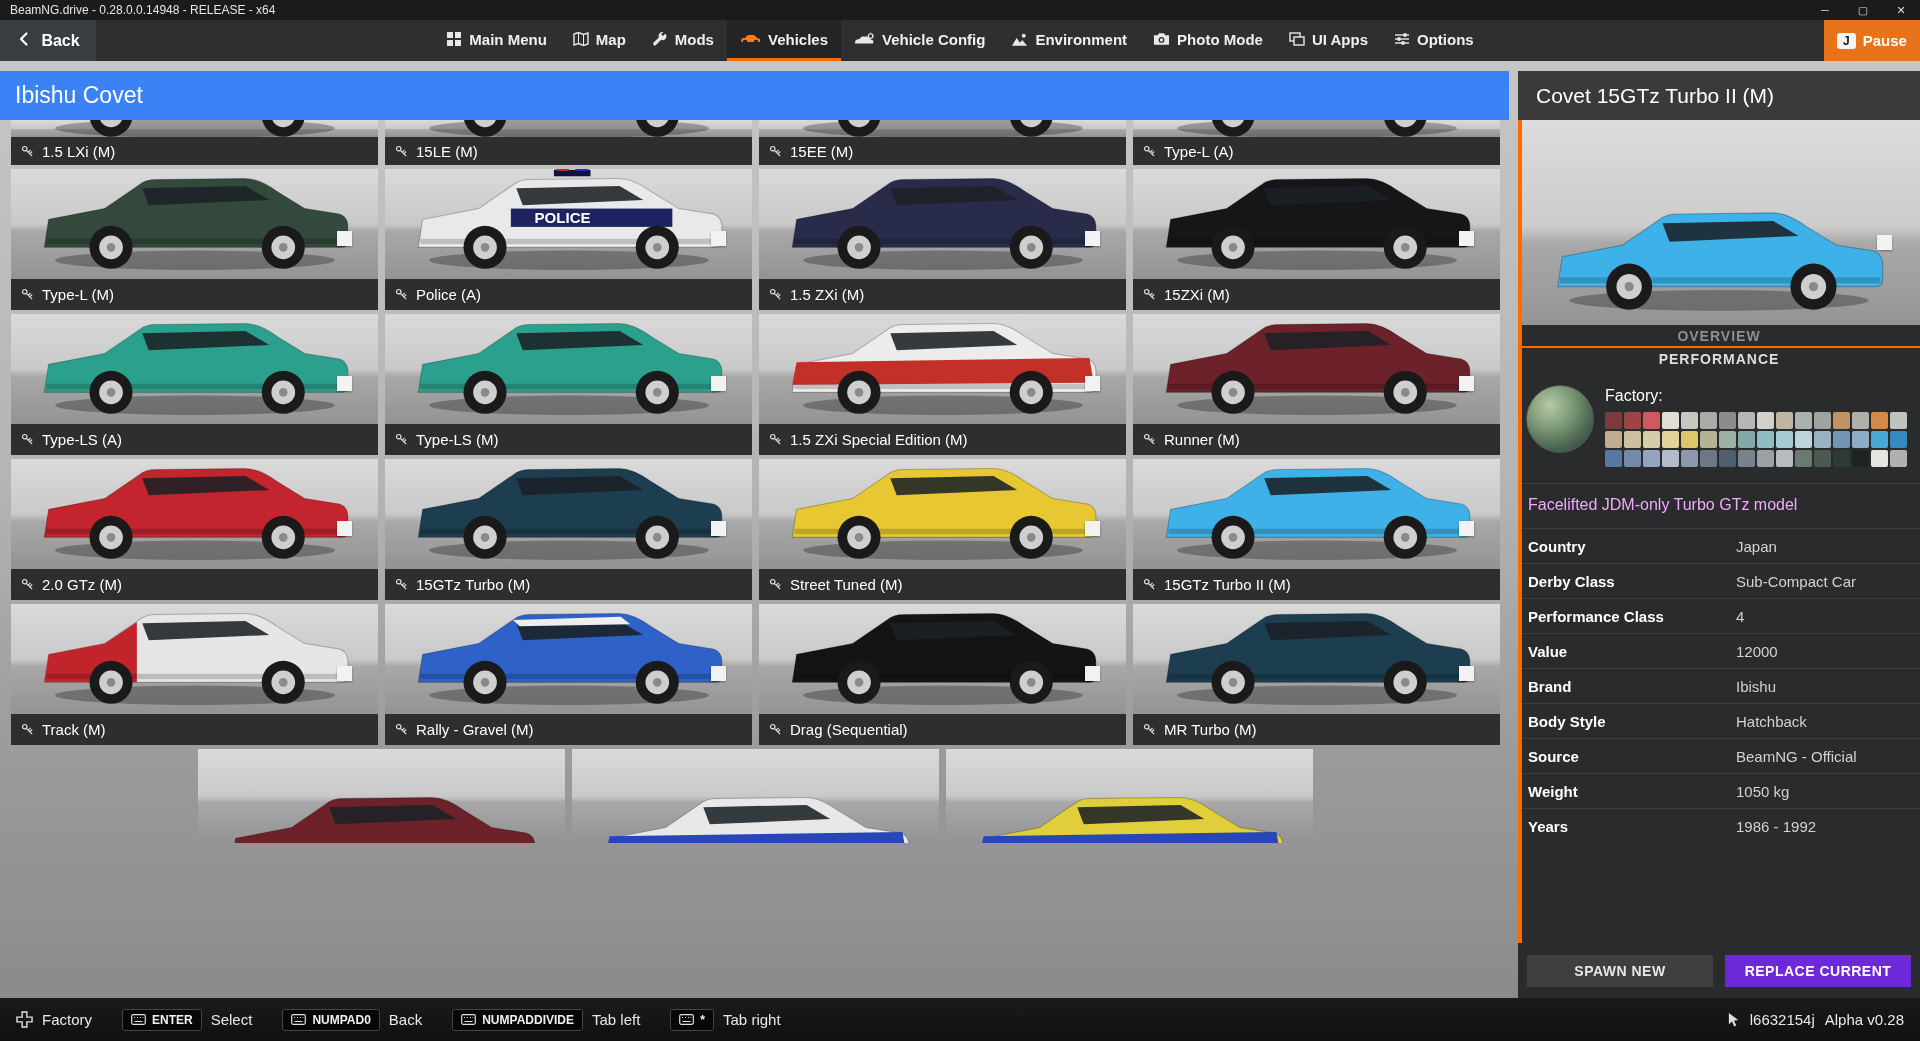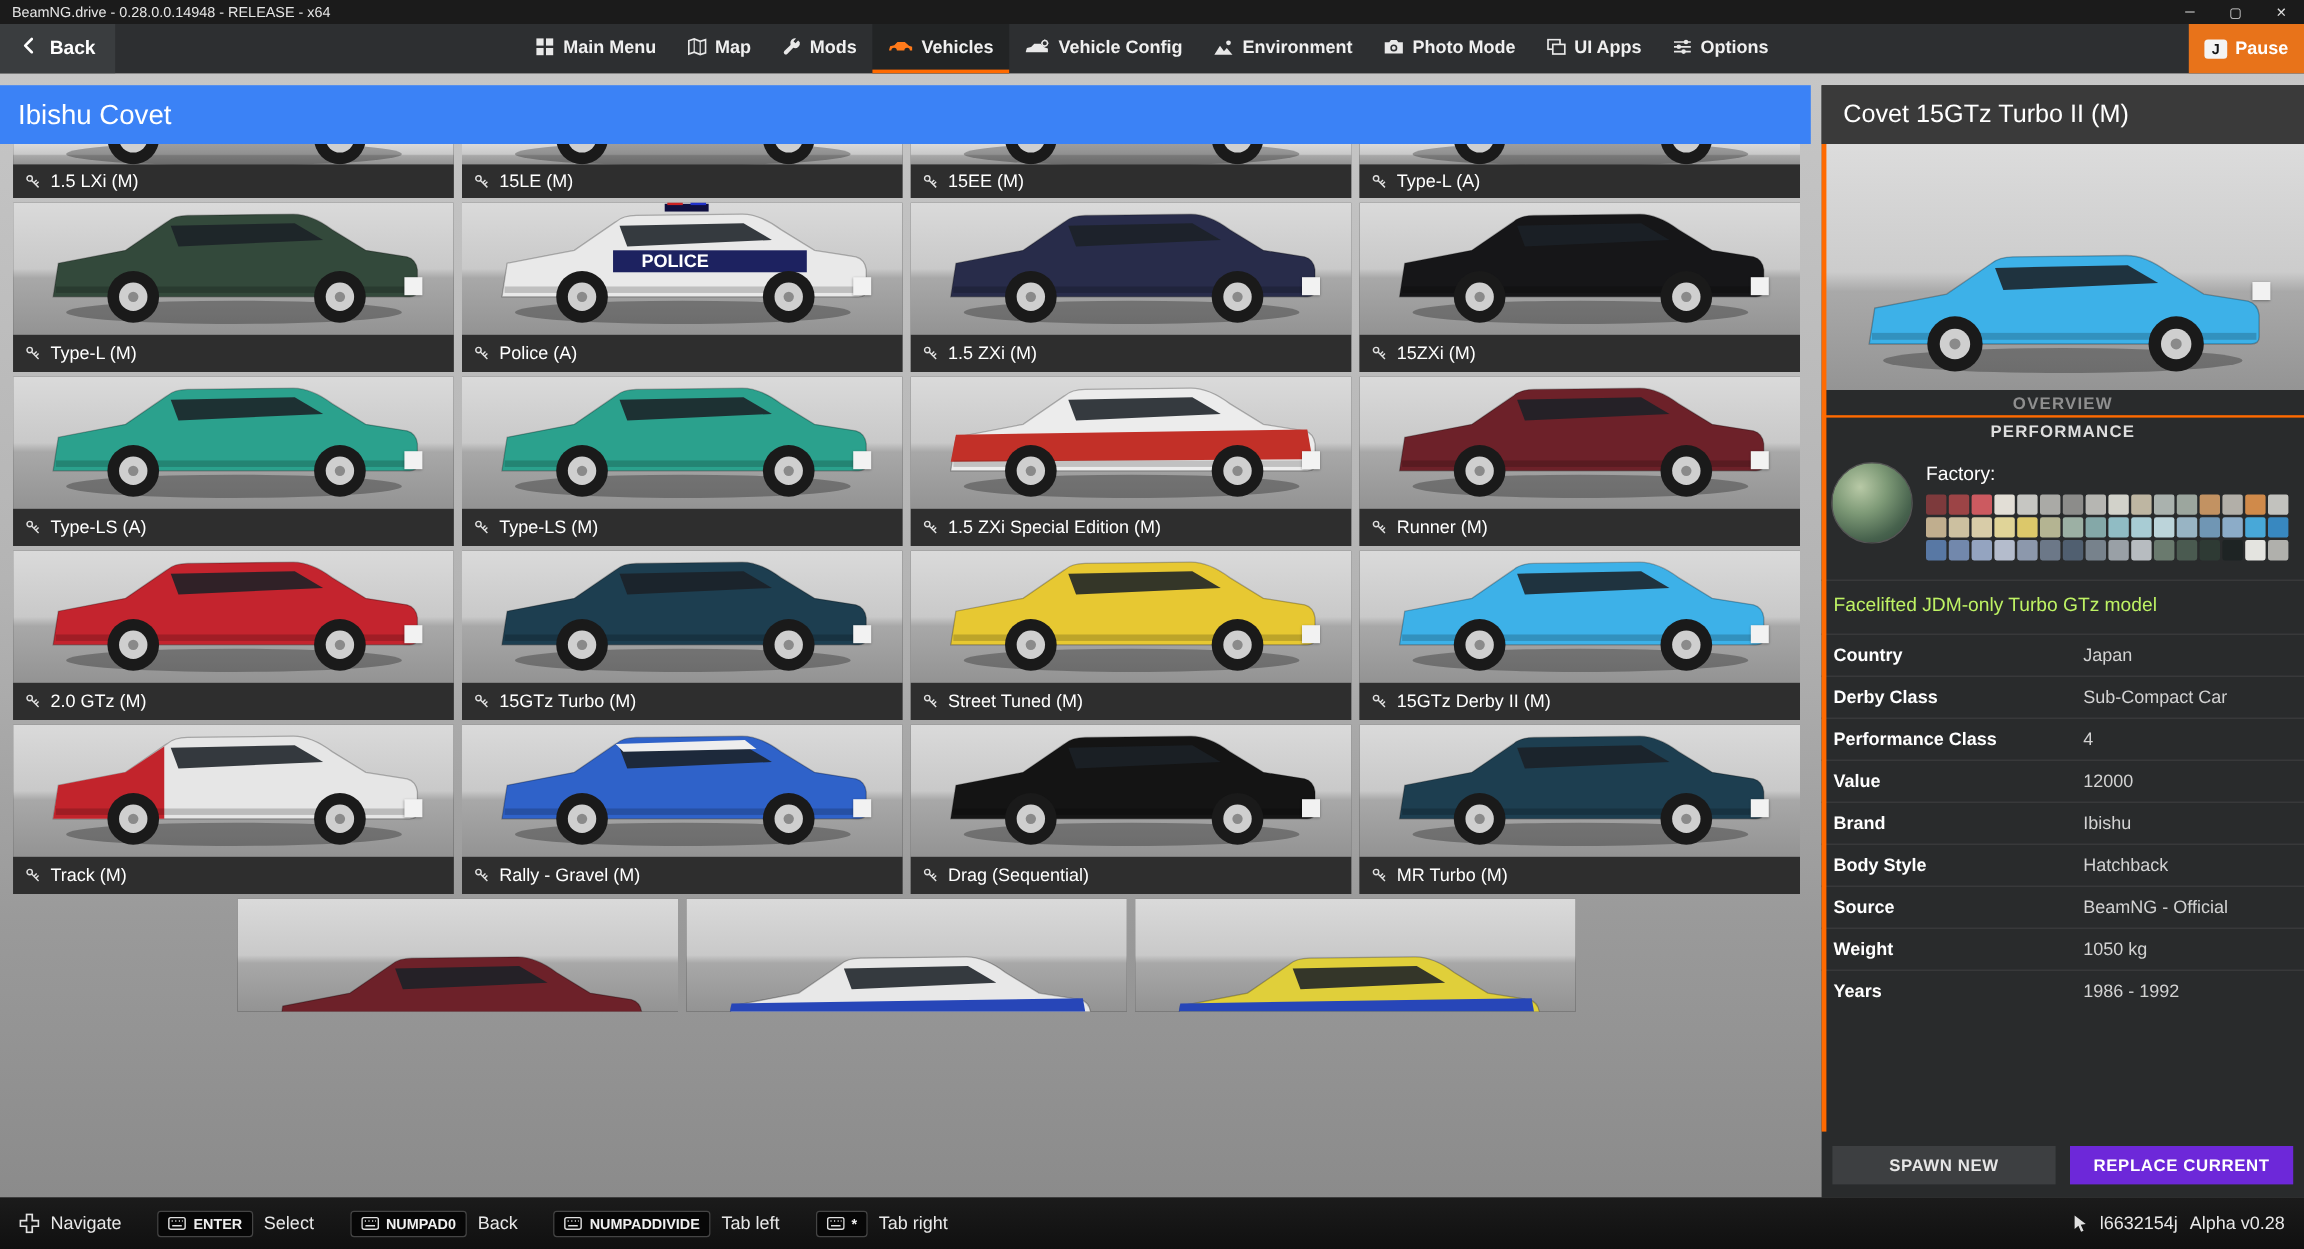--- a/index.html
+++ b/index.html
@@ -55,21 +55,21 @@
   .dtabs{display:flex;height:46px;flex-direction:column;}
   .dtab{flex:1;display:flex;align-items:center;justify-content:center;font-size:14px;font-weight:700;
     letter-spacing:1px;color:#dedede;border-bottom:2px solid transparent;box-sizing:border-box;}
   .dtab.active{color:#8f8f8f;border-bottom-color:#ff6a00;}
   .factory{display:flex;gap:11px;padding:14px 8px 8px 8px;}
   .factory-thumb{width:66px;height:66px;border-radius:50%;flex:none;border:1px solid #555;
     background:radial-gradient(circle at 35% 30%,#b8c9a6 0%,#7e9a77 35%,#47624d 70%,#2d4438 100%);}
   .factory-label{color:#fff;font-size:16px;margin:2px 0 7px 0;}
   .swatches{display:grid;grid-template-columns:repeat(16,17px);gap:2px;}
   .swatch{width:17px;height:17px;border-radius:2px;}
-  .description{margin:8px 0 0 0;padding:12px 12px 14px 10px;color:#bef264;font-size:16px;border-top:1px solid #3c3e3f;}
+  .description{margin:8px 0 0 0;padding:12px 12px 14px 10px;color:#f0abfc;font-size:16px;border-top:1px solid #3c3e3f;}
   .specs{}
   .spec-row{display:flex;align-items:center;height:34px;border-top:1px solid #3c3e3f;padding-left:10px;}
   .spec-label{width:208px;color:#fff;font-weight:700;font-size:15px;}
   .spec-value{color:#d2d2d2;font-size:15px;}
   .panel-buttons{position:absolute;left:9px;top:884px;display:flex;gap:12px;}
   .btn{width:186px;height:32px;display:flex;align-items:center;justify-content:center;
     font-size:14px;font-weight:700;letter-spacing:.5px;}
   .btn-spawn{background:#3d3f41;color:#e6e6e6;}
   .btn-replace{background:#6d28d9;color:#fff;}
   
@@ -687,21 +687,21 @@
           </svg>
           <span class="plate"></span>
         </div>
         <div class="tile-label">
           <span class="icon">
             <svg width="13" height="13" viewBox="0 0 14 14">
               <circle cx="4" cy="4" r="2.4" fill="none" stroke="currentColor" stroke-width="1.3"></circle>
               <path d="M6 6 L12 12 M9.5 9.5 L12 7 M7.8 7.8 L10.3 5.3" stroke="currentColor" stroke-width="1.3" fill="none"></path>
             </svg>
           </span>
-          <span>15GTz Derby II (M)</span>
+          <span>15GTz Turbo II (M)</span>
         </div>
       </div>
     </div>
     <div class="grid-row">
       <div class="tile normal">
         <div class="tile-image">
           <svg class="car-svg" viewBox="0 0 300 122">
             <ellipse cx="150" cy="108" rx="130" ry="9" fill="rgba(0,0,0,0.28)"></ellipse>
             <path d="M10,96 L14,70 L66,60 L98,38 Q104,33 114,33 L196,32 Q210,32 226,44 L252,60 L284,65 Q291,67 292,75 L292,91 Q292,96 286,96 Z" fill="#e6e6e6" stroke="rgba(0,0,0,0.25)" stroke-width="1"></path>
             <path d="M10,96 L14,70 L66,60 L96,40 L96,96 Z" fill="#c2242c"></path>
@@ -1018,21 +1018,21 @@
 </div>
 
 <div class="statusbar">
   <span id="status-hints" style="display:flex;gap:30px;align-items:center;">
       <span class="hint">
         <span class="icon">
           <svg width="17" height="17" viewBox="0 0 18 18">
             <path d="M6.5 1 H11.5 V6.5 H17 V11.5 H11.5 V17 H6.5 V11.5 H1 V6.5 H6.5 Z" fill="none" stroke="currentColor" stroke-width="1.5"></path>
           </svg>
         </span>
-        <span>Navigate</span>
+        <span>Factory</span>
       </span>
       <span class="hint">
         <span class="kbd">
           <span class="icon">
             <svg width="15" height="11" viewBox="0 0 15 11">
               <rect x="0.7" y="0.7" width="13.6" height="9.6" rx="1.5" fill="none" stroke="currentColor" stroke-width="1.2"></rect>
               <path d="M3 3.5 H4 M6 3.5 H7 M9 3.5 H10 M11.6 3.5 H12.3 M3.5 7.5 H11.5" stroke="currentColor" stroke-width="1.2"></path>
             </svg>
           </span>
           <span>ENTER</span>

